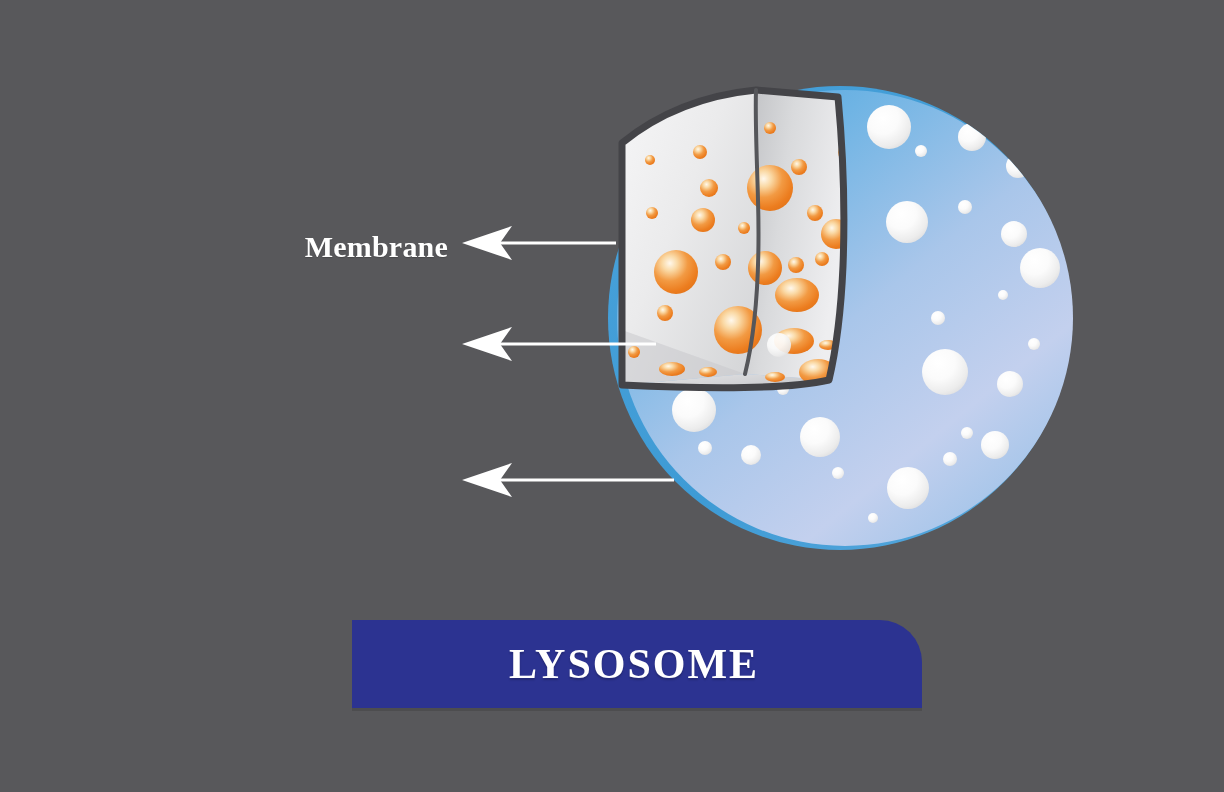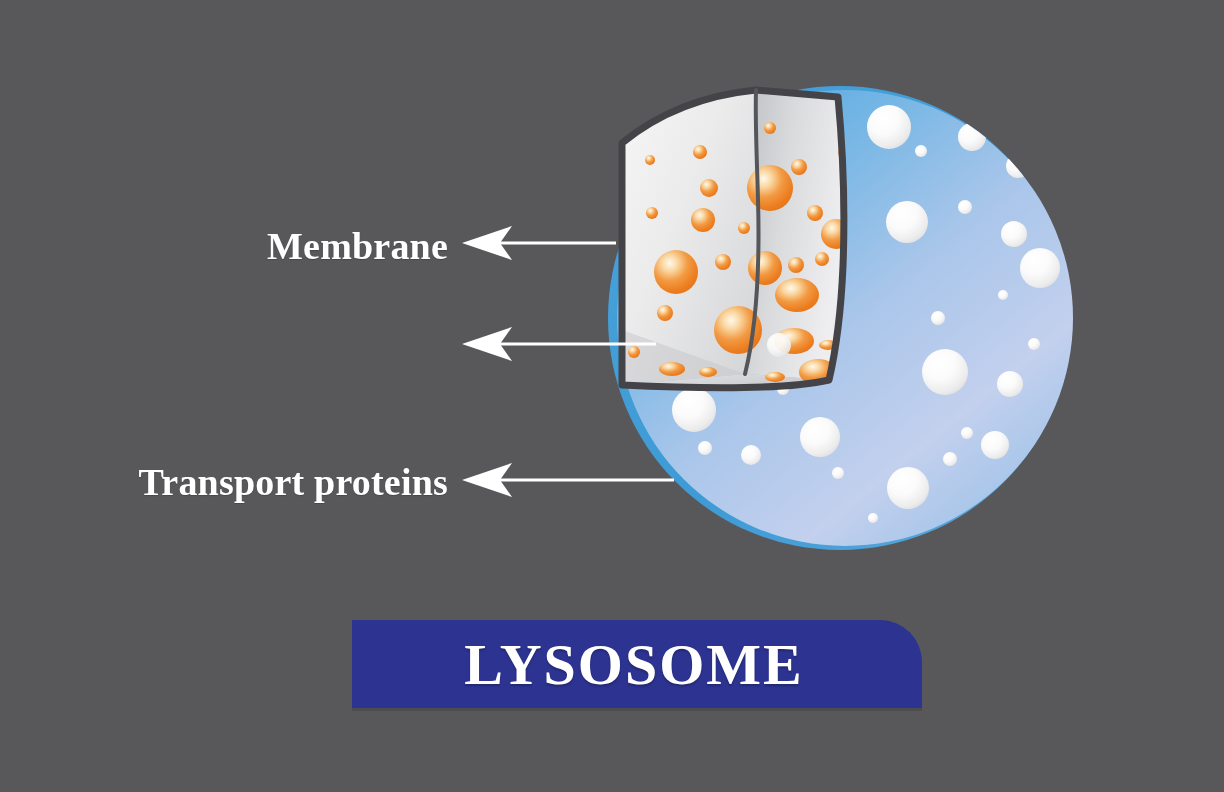--- a/index.html
+++ b/index.html
@@ -25,21 +25,21 @@
     top: 0;
     width: 1224px;
     height: 792px;
     display: block;
   }
   .label-text {
     position: absolute;
     color: #ffffff;
     font-family: "Liberation Serif", "DejaVu Serif", serif;
     font-weight: bold;
-    font-size: 38px;
+    font-size: 30px;
     line-height: 45px;
     text-align: right;
     white-space: pre-line;
     letter-spacing: 0.2px;
     text-shadow: 0 1px 1px rgba(0,0,0,0.18);
   }
   #label-membrane {
     left: 120px;
     top: 224px;
     width: 328px;
@@ -69,21 +69,21 @@
     left: 0;
     top: 0;
     width: 100%;
     height: 88px;
     display: flex;
     align-items: center;
     justify-content: center;
     color: #ffffff;
     font-family: "Liberation Serif", "DejaVu Serif", serif;
     font-weight: bold;
-    font-size: 58px;
+    font-size: 42px;
     letter-spacing: 2px;
     text-shadow: 0 2px 2px rgba(0,0,0,0.22);
     padding-right: 6px;
     box-sizing: border-box;
   }
 </style>
 </head>
 <body>
 
 <div id="stage">
@@ -267,19 +267,18 @@
       <path d="M 462 344 L 512 327 L 500 344 L 512 361 Z" fill="#ffffff"></path>
 
       <line x1="478" y1="480" x2="674" y2="480" stroke="#ffffff" stroke-width="3"></line>
       <path d="M 462 480 L 512 463 L 500 480 L 512 497 Z" fill="#ffffff"></path>
     </g>
   </svg>
 
   <div class="label-text" id="label-membrane">Membrane</div>
 
 
-  <div class="label-text" id="label-transport">Transport proteins</div>
 
   <div id="title-banner">
     <div id="title-text">LYSOSOME</div>
   </div>
 
 </div>
 
 </body></html>

